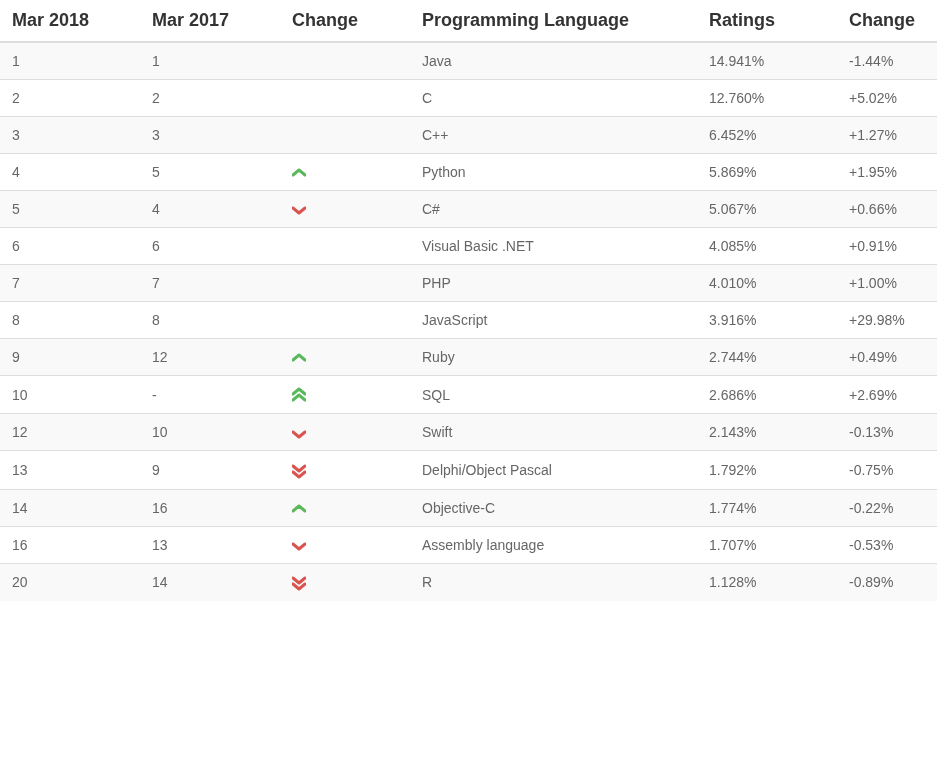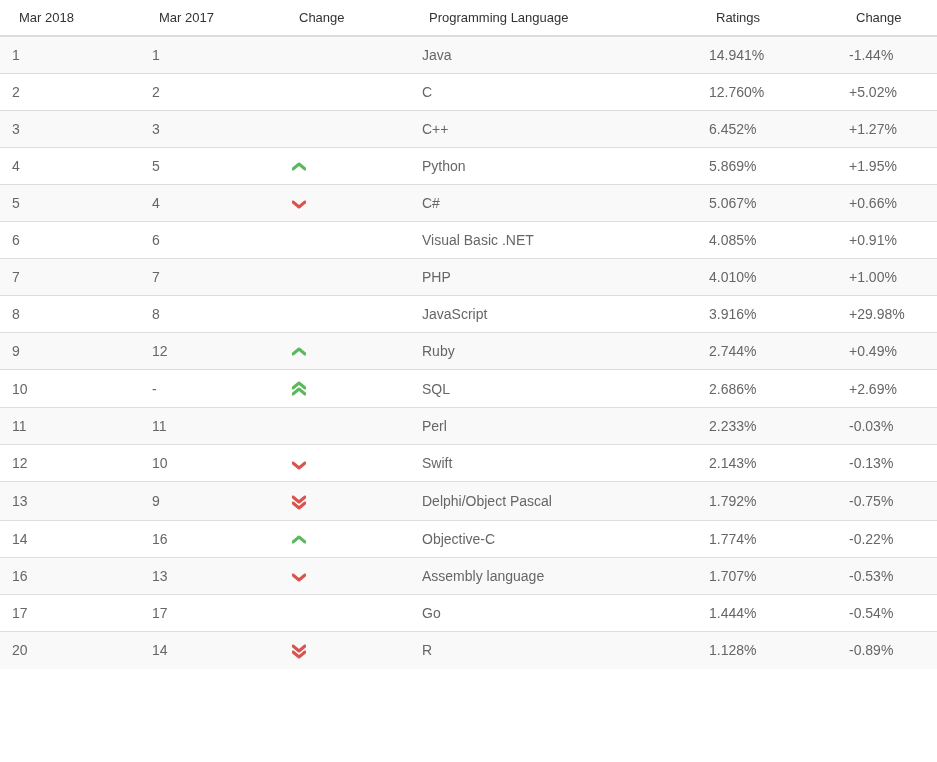--- a/index.html
+++ b/index.html
@@ -9,25 +9,25 @@
     color: #666;
     background: #fff;
     width: 937px;
   }
   table {
     width: 100%;
     border-collapse: collapse;
   }
   thead th {
     text-align: left;
-    font-weight: 400;
+    font-weight: 700;
     color: #333;
-    padding: 10px 19px;
+    padding: 10px 12px;
     border-bottom: 2px solid #ddd;
-    font-size: 13px;
+    font-size: 18px;
   }
   tbody td {
     padding: 10px 12px;
     border-top: 1px solid #ddd;
     color: #666;
     vertical-align: middle;
   }
   tbody tr:nth-child(odd) {
     background: #f9f9f9;
   }
@@ -148,28 +148,20 @@
         <td>-</td>
         <td><span class="arrow double-up"><svg width="14" height="16" viewBox="0 0 14 16">
               <path d="M1 7 L7 2 L13 7" fill="none" stroke="currentColor" stroke-width="3" stroke-linecap="round" stroke-linejoin="round"></path>
               <path d="M1 13 L7 8 L13 13" fill="none" stroke="currentColor" stroke-width="3" stroke-linecap="round" stroke-linejoin="round"></path>
             </svg></span></td>
         <td>SQL</td>
         <td>2.686%</td>
         <td>+2.69%</td>
       </tr>
       <tr>
-        <td>11</td>
-        <td>11</td>
-        <td></td>
-        <td>Perl</td>
-        <td>2.233%</td>
-        <td>-0.03%</td>
-      </tr>
-      <tr>
         <td>12</td>
         <td>10</td>
         <td><span class="arrow down"><svg width="14" height="10" viewBox="0 0 14 10">
               <path d="M1 3 L7 8 L13 3" fill="none" stroke="currentColor" stroke-width="3" stroke-linecap="round" stroke-linejoin="round"></path>
             </svg></span></td>
         <td>Swift</td>
         <td>2.143%</td>
         <td>-0.13%</td>
       </tr>
       <tr>
@@ -195,28 +187,20 @@
       </tr>
       <tr>
         <td>16</td>
         <td>13</td>
         <td><span class="arrow down"><svg width="14" height="10" viewBox="0 0 14 10">
               <path d="M1 3 L7 8 L13 3" fill="none" stroke="currentColor" stroke-width="3" stroke-linecap="round" stroke-linejoin="round"></path>
             </svg></span></td>
         <td>Assembly language</td>
         <td>1.707%</td>
         <td>-0.53%</td>
-      </tr>
-      <tr>
-        <td>17</td>
-        <td>17</td>
-        <td></td>
-        <td>Go</td>
-        <td>1.444%</td>
-        <td>-0.54%</td>
       </tr>
       <tr>
         <td>20</td>
         <td>14</td>
         <td><span class="arrow double-down"><svg width="14" height="16" viewBox="0 0 14 16">
               <path d="M1 3 L7 8 L13 3" fill="none" stroke="currentColor" stroke-width="3" stroke-linecap="round" stroke-linejoin="round"></path>
               <path d="M1 9 L7 14 L13 9" fill="none" stroke="currentColor" stroke-width="3" stroke-linecap="round" stroke-linejoin="round"></path>
             </svg></span></td>
         <td>R</td>
         <td>1.128%</td>

